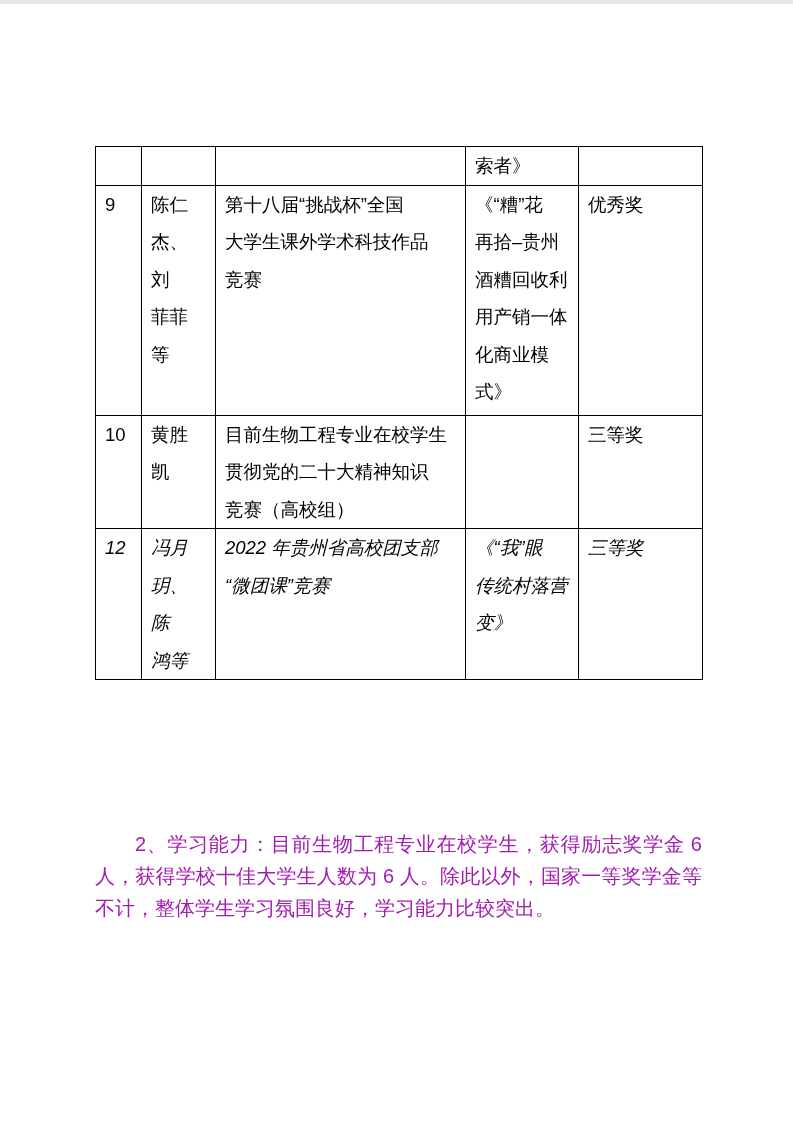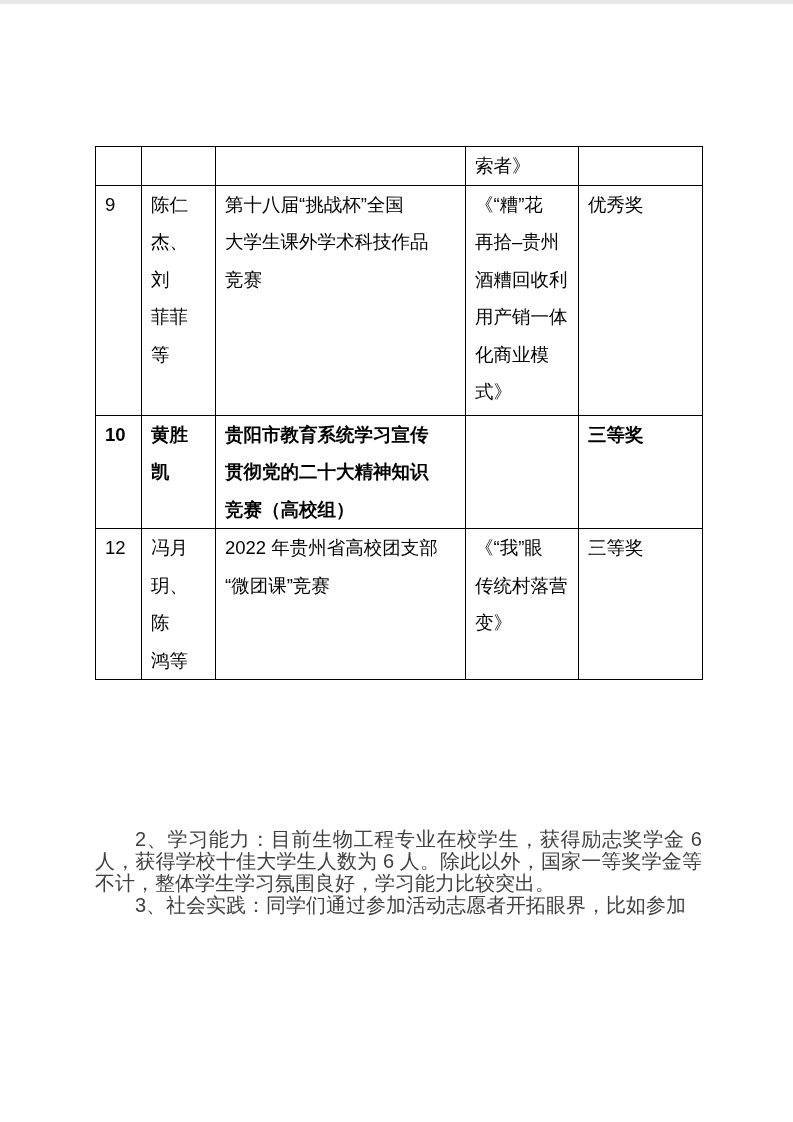--- a/index.html
+++ b/index.html
@@ -32,32 +32,32 @@
   .awards-table col.c5 { width: 124px; }
   .awards-table td {
     border: 1px solid #000;
     vertical-align: top;
     padding: 0 9px;
     white-space: pre-line;
     overflow: hidden;
   }
   .awards-table tr.rh-cont  { height: 35px; }
   .awards-table tr.rh-r9    { height: 230px; }
-  .awards-table tr.rh-r10   { height: 111px; font-weight: bold; }
+  .awards-table tr.rh-r10   { height: 111px; }
   .awards-table tr.rh-r11   { height: 185px; }
-  .awards-table tr.rh-r12   { height: 114px; }
+  .awards-table tr.rh-r12   { height: 114px; font-style: italic; }
   .paragraphs {
     position: absolute;
     left: 95px;
     top: 824px;
     width: 607px;
     font-size: 20px;
-    line-height: 22px;
+    line-height: 32px;
     text-align: justify;
-    color: #404040;
+    color: #a21caf;
   }
   .paragraphs p {
     text-indent: 2em;
     margin: 0;
   }
 </style>
 </head>
 <body>
 
 <div class="page">
@@ -92,21 +92,21 @@
 酒糟回收利
 用产销一体
 化商业模
 式》</td>
         <td>优秀奖</td>
       </tr>
 
       <tr class="rh-r10">
         <td>10</td>
         <td>黄胜凯</td>
-        <td>贵阳市教育系统学习宣传
+        <td>目前生物工程专业在校学生
 贯彻党的二十大精神知识
 竞赛（高校组）</td>
         <td></td>
         <td>三等奖</td>
       </tr>
 
 
       <tr class="rh-r12">
         <td>12</td>
         <td>冯月
@@ -117,16 +117,15 @@
         <td>《“我”眼
 传统村落营
 变》</td>
         <td>三等奖</td>
       </tr>
     </tbody>
   </table>
 
   <div class="paragraphs">
     <p>2、学习能力：目前生物工程专业在校学生，获得励志奖学金 6 人，获得学校十佳大学生人数为 6 人。除此以外，国家一等奖学金等不计，整体学生学习氛围良好，学习能力比较突出。</p>
-    <p>3、社会实践：同学们通过参加活动志愿者开拓眼界，比如参加</p>
   </div>
 
 </div>
 
 </body></html>

